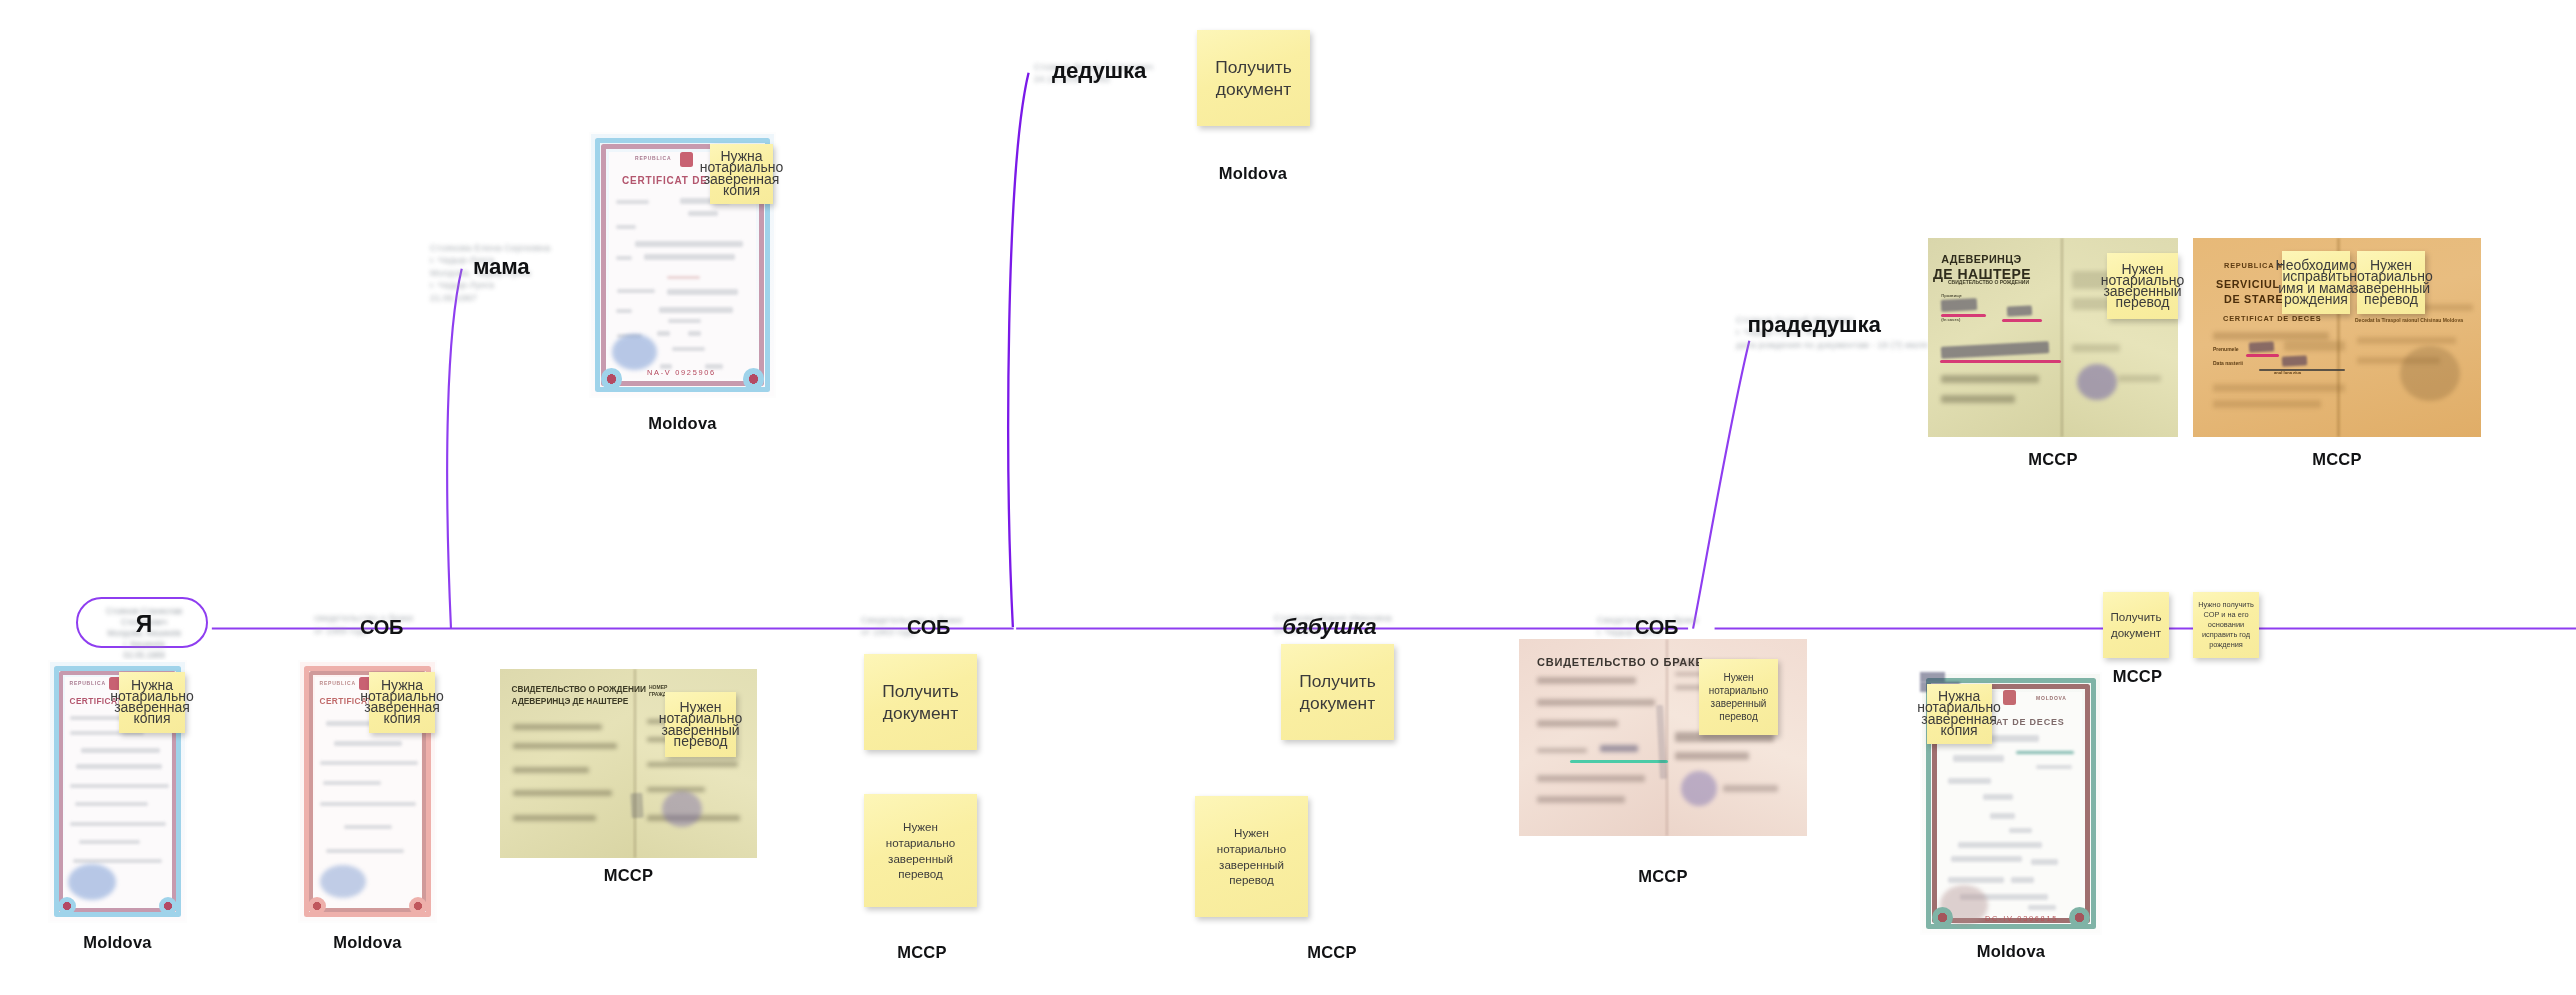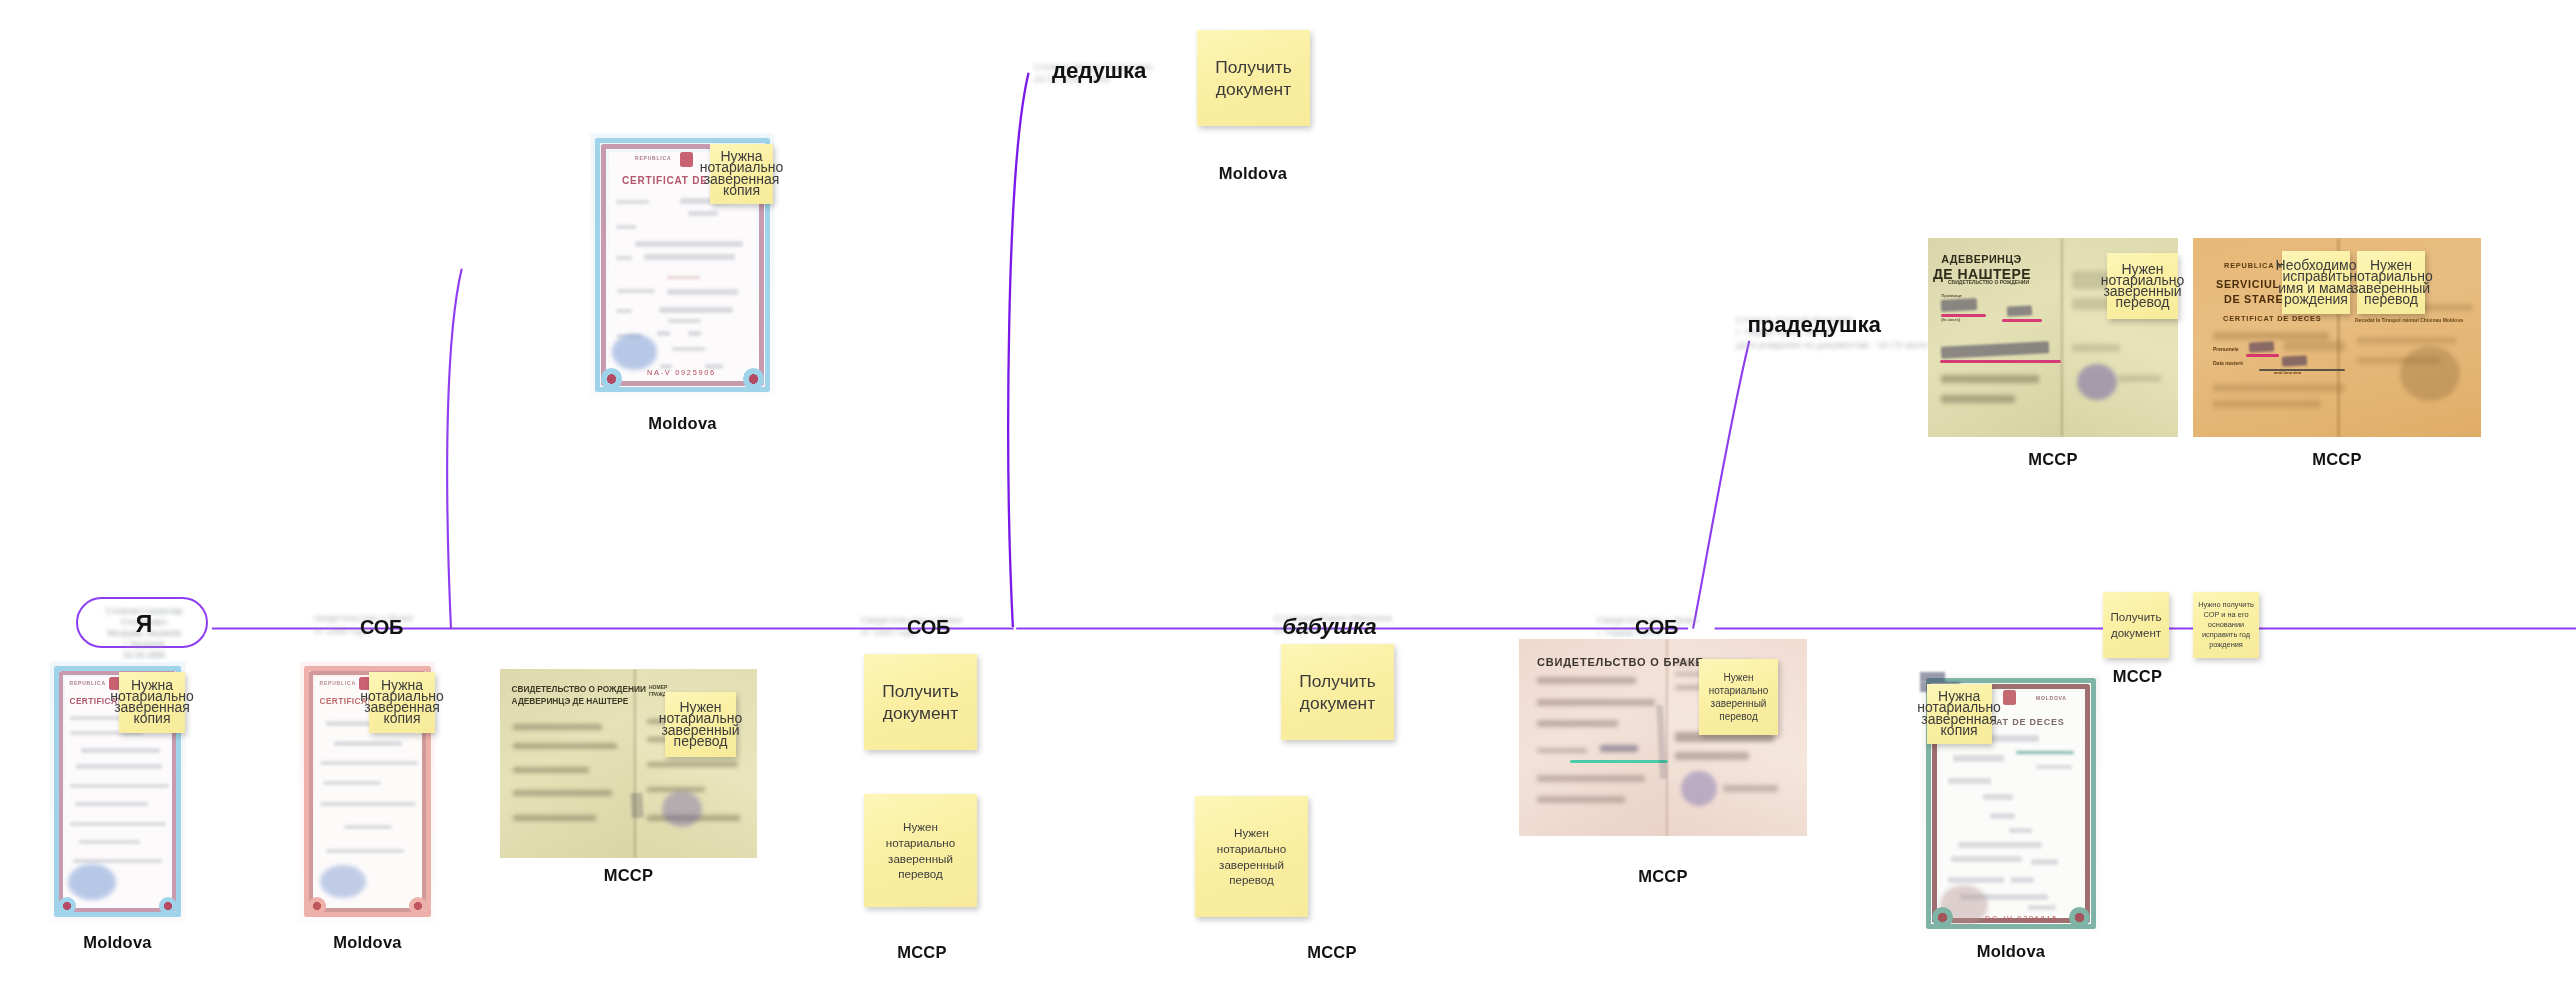--- a/index.html
+++ b/index.html
@@ -106,20 +106,24 @@
   <div class="me-card">
     <div class="meta">Стоянов Станислав Степанович<br>Молдова, Кишинёв<br>г. Кишинёв<br>02.05.1989</div>
     <div class="title">Я</div>
   </div>
 
   <div class="node small" style="left:314px;top:614px;">
     <div class="meta w1" style="margin-top:-1.7px;">свидетельство о браке<br>от 1989 года</div>
     <div class="title" style="left:46px;top:1.7px;">СОБ</div>
   </div>
 
+  <div class="node" style="left:430px;top:242px;">
+    <div class="meta w1">Стоянова Елена Сергеевна<br>г. Чадыр-Лунга<br>Молдова, Чадыр-Лунга<br>г. Чадыр-Лунга<br>21.06.1967</div>
+    <div class="title" style="left:43px;top:11.6px;">мама</div>
+  </div>
 
 
   <div class="node small" style="left:861px;top:614px;">
     <div class="meta w1">Свидетельство о браке<br>от 1963 года</div>
     <div class="title" style="left:46px;top:1.7px;">СОБ</div>
   </div>
 
   <div class="node" style="left:1034px;top:61px;">
     <div class="meta w1">Стоянов Фёдор Георгиевич<br>24.12.1930 - 1992</div>
     <div class="title" style="left:18px;top:-3.3px;">дедушка</div>

